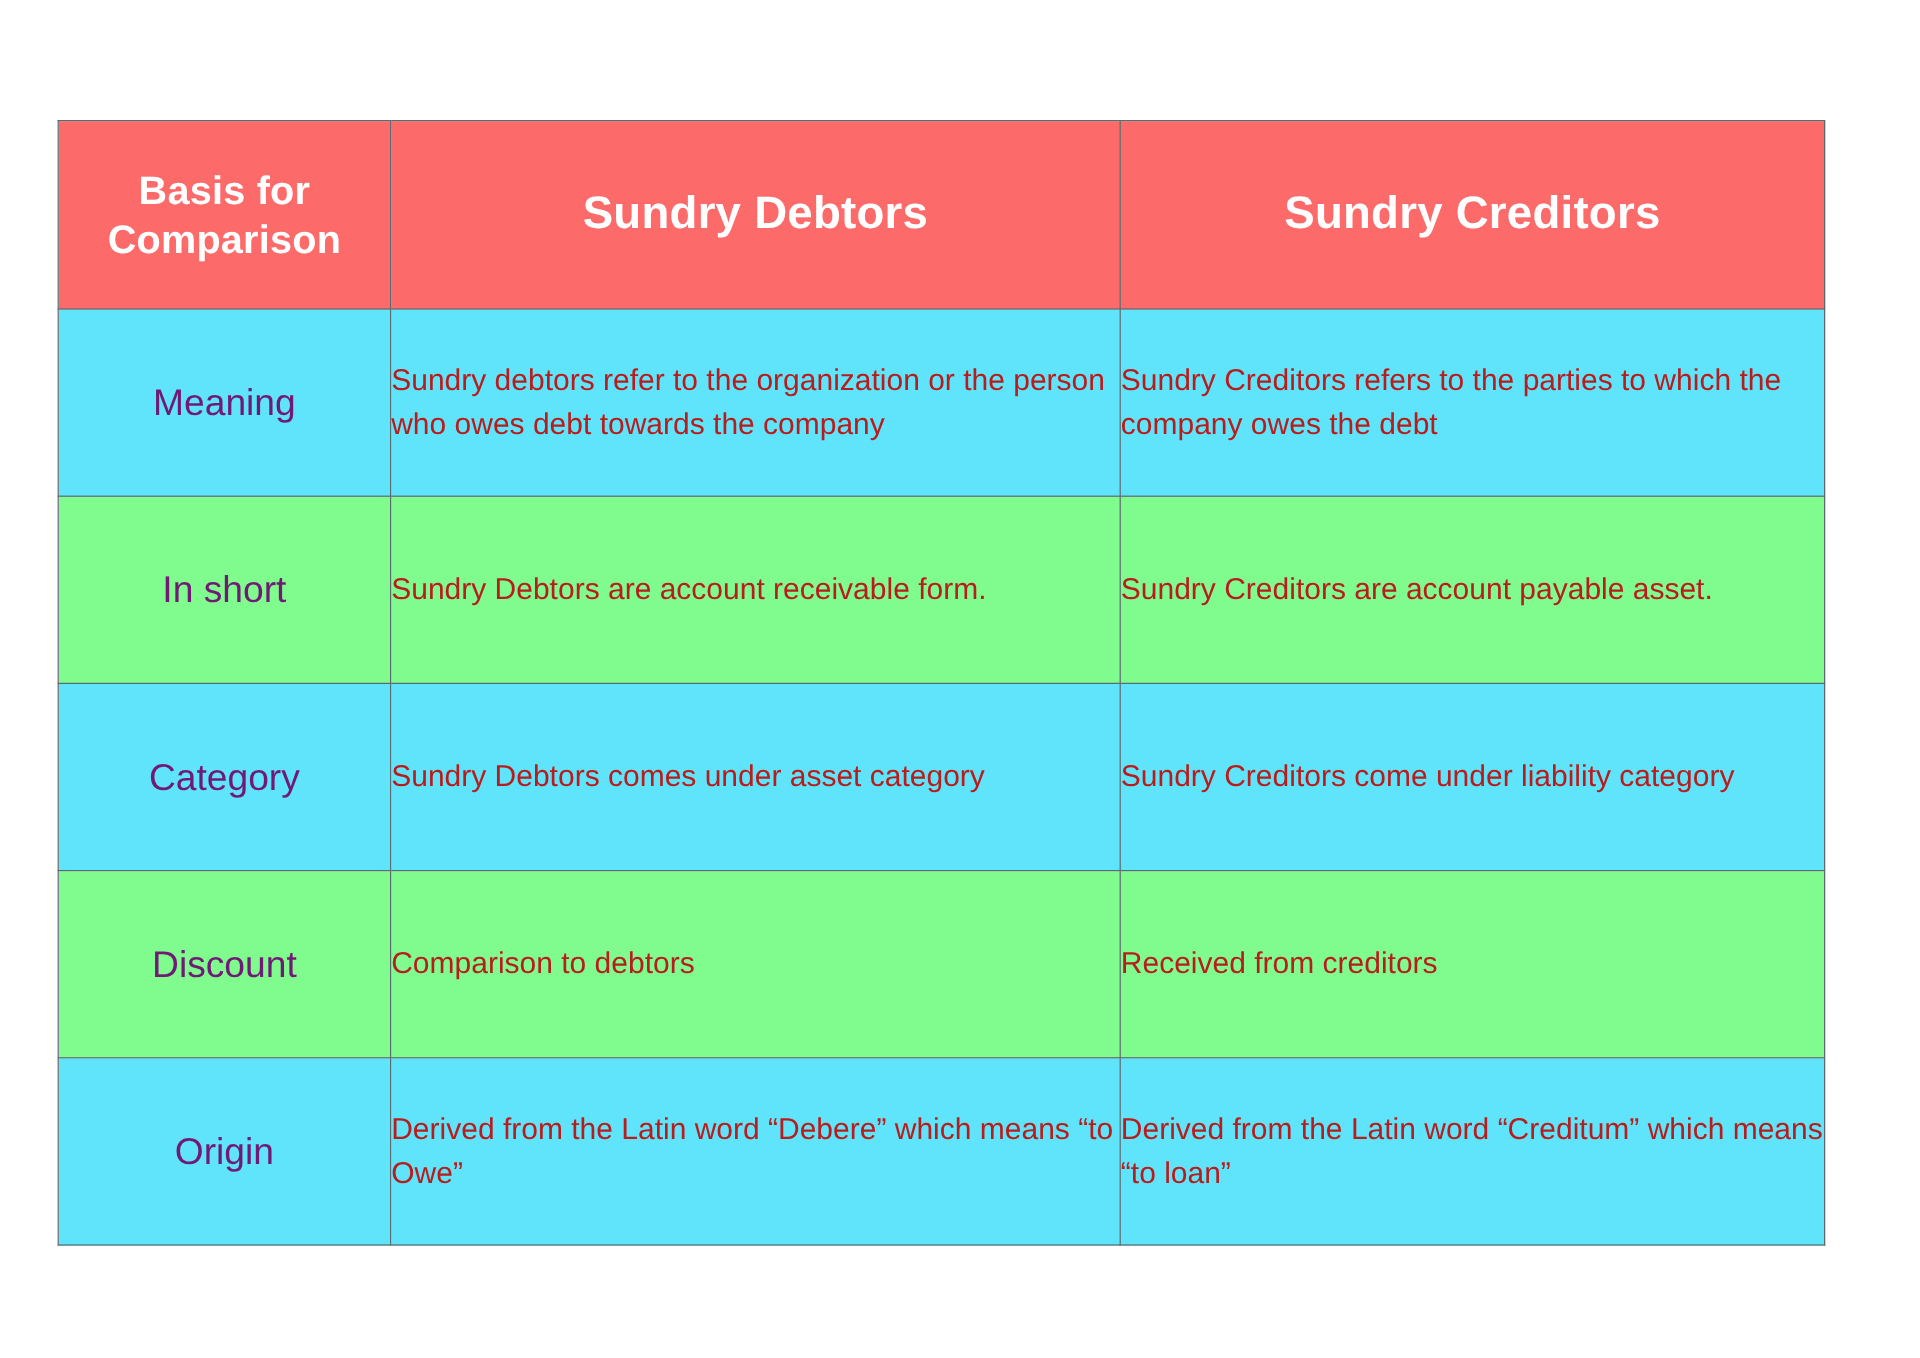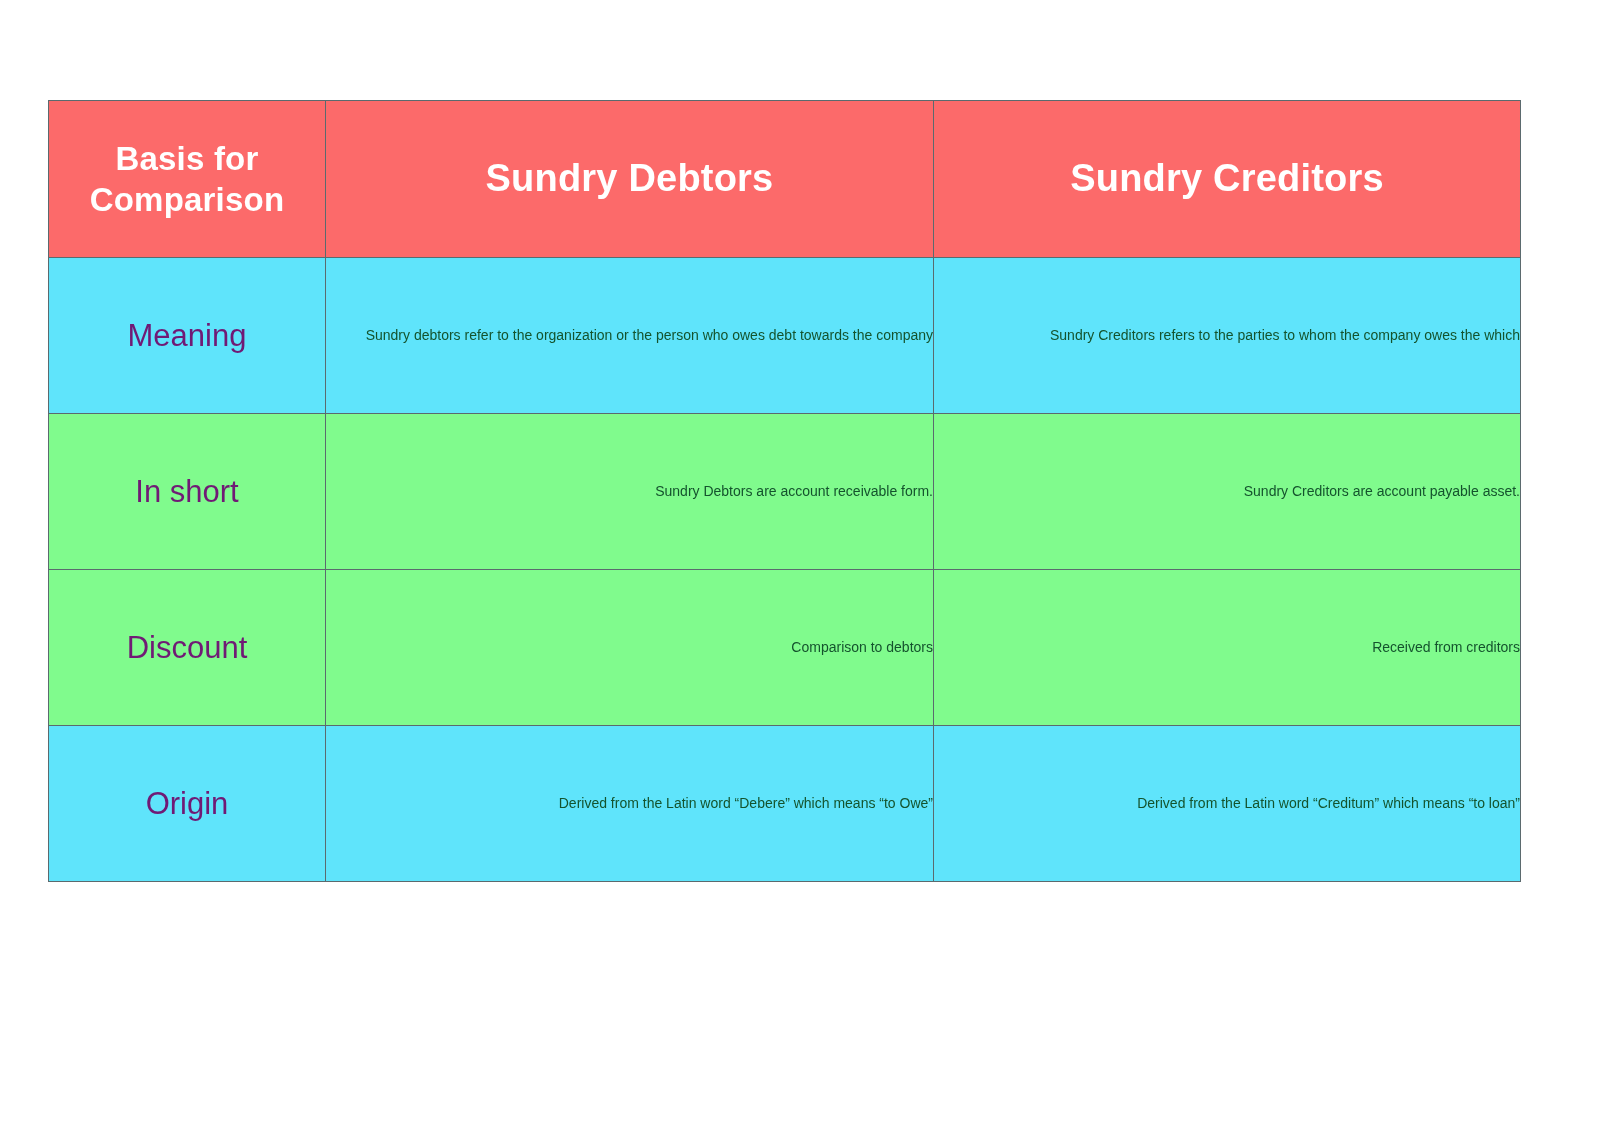--- a/index.html
+++ b/index.html
@@ -71,24 +71,24 @@
 
   .basis-cell {
     text-align: center;
     font-size: 31px;
     color: #701a75;
     font-weight: normal;
     padding: 8px 10px;
   }
 
   .value-cell {
-    text-align: right;
-    font-size: 14px;
+    text-align: left;
+    font-size: 25px;
     line-height: 1.45;
-    color: #14532d;
+    color: #b91c1c;
     padding: 10px 30px 10px 22px;
   }
   .value-cell-right {
     padding-left: 30px;
   }
 
   .r-meaning  td { height: 155px; }
   .r-inshort  td { height: 155px; }
   .r-category td { height: 155px; }
   .r-discount td { height: 155px; }
@@ -118,29 +118,34 @@
           <span class="header-col-text">Sundry Creditors</span>
         </th>
       </tr>
     </thead>
 
     <tbody>
 
       <tr class="row-cyan r-meaning">
         <td class="basis-cell">Meaning</td>
         <td class="value-cell">Sundry debtors refer to the organization or the person who owes debt towards the company</td>
-        <td class="value-cell value-cell-right">Sundry Creditors refers to the parties to whom the company owes the which</td>
+        <td class="value-cell value-cell-right">Sundry Creditors refers to the parties to which the company owes the debt</td>
       </tr>
 
       <tr class="row-green r-inshort">
         <td class="basis-cell">In short</td>
         <td class="value-cell">Sundry Debtors are account receivable form.</td>
         <td class="value-cell value-cell-right">Sundry Creditors are account payable asset.</td>
       </tr>
 
+      <tr class="row-cyan r-category">
+        <td class="basis-cell">Category</td>
+        <td class="value-cell">Sundry Debtors comes under asset category</td>
+        <td class="value-cell value-cell-right">Sundry Creditors come under liability category</td>
+      </tr>
 
       <tr class="row-green r-discount">
         <td class="basis-cell">Discount</td>
         <td class="value-cell">Comparison to debtors</td>
         <td class="value-cell value-cell-right">Received from creditors</td>
       </tr>
 
       <tr class="row-cyan r-origin">
         <td class="basis-cell">Origin</td>
         <td class="value-cell">Derived from the Latin word “Debere” which means “to Owe”</td>

